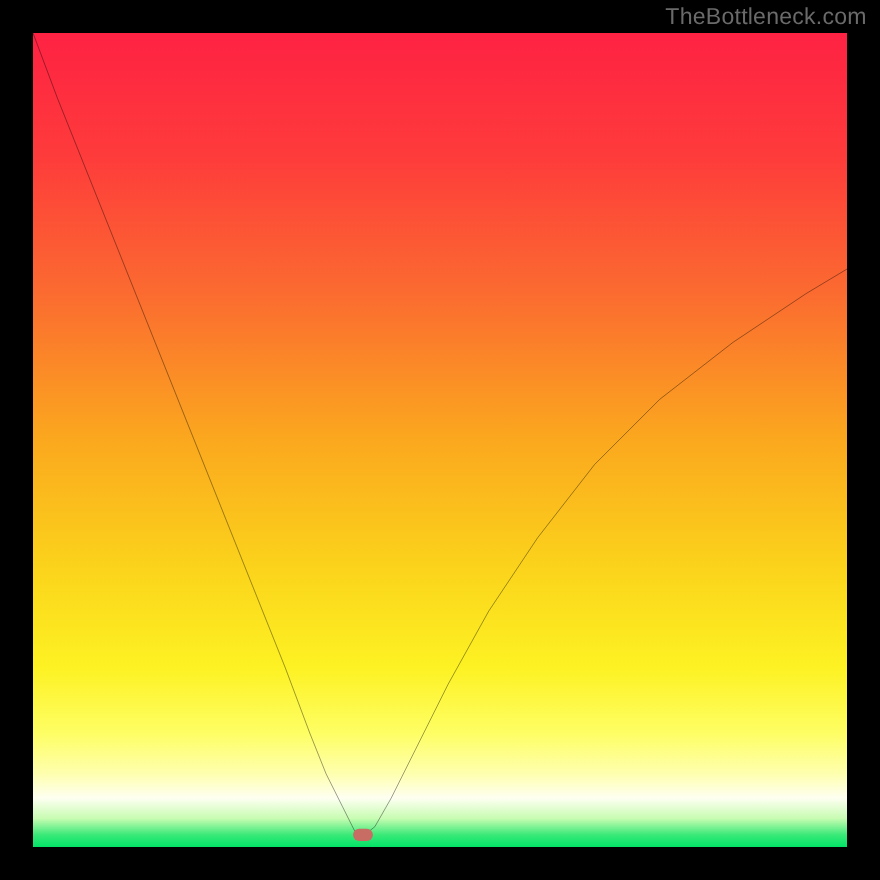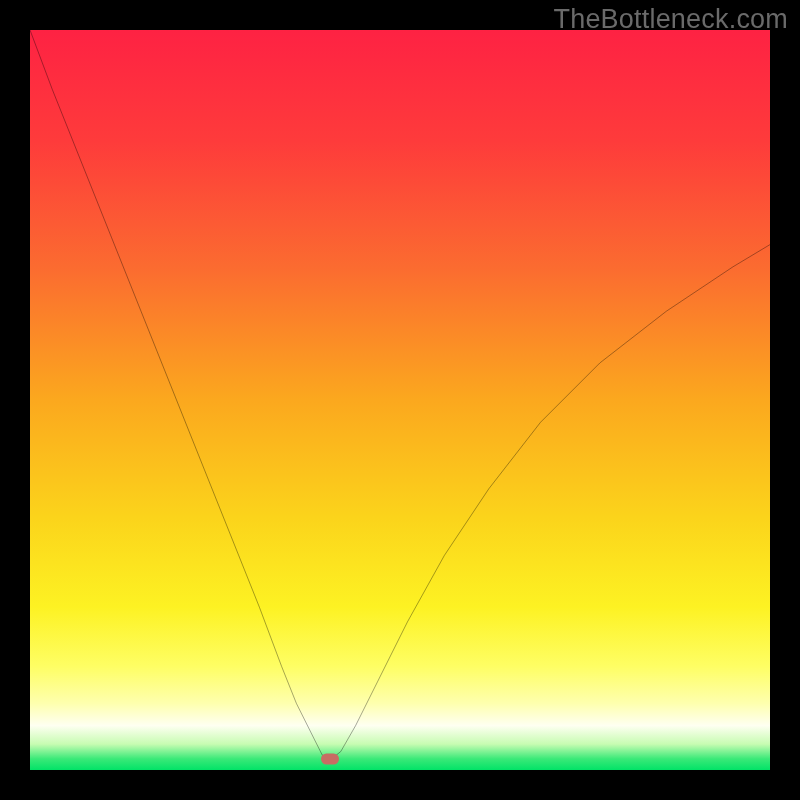--- a/index.html
+++ b/index.html
@@ -48,21 +48,21 @@
     height: 11px;
     background: #c76d63;
     border-radius: 6px;
     transform: translate(-50%, -50%);
   }
   .watermark {
     position: absolute;
     top: 4px;
     right: 12px;
     color: #6a6a6a;
-    font-size: 27px;
+    font-size: 21px;
     font-weight: 500;
     letter-spacing: 0.2px;
     user-select: none;
   }
 </style>
 </head>
 <body>
 
 <div class="frame">
   <div class="watermark">TheBottleneck.com</div>

